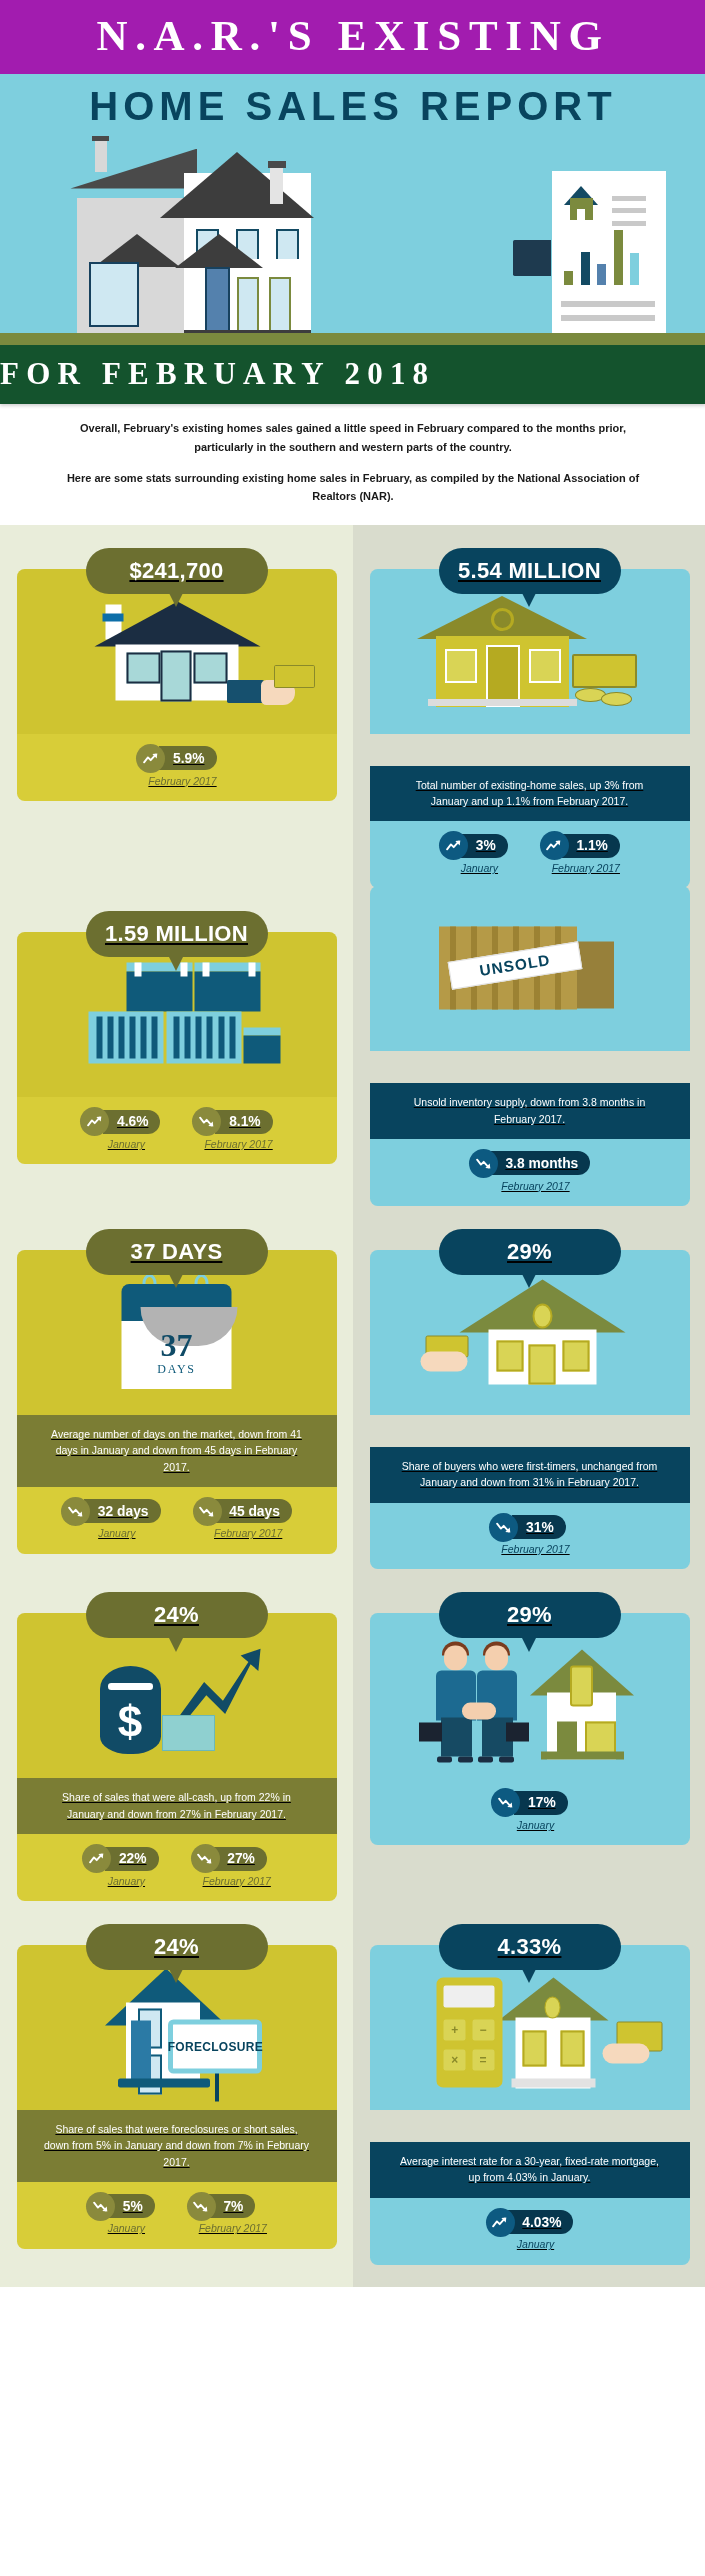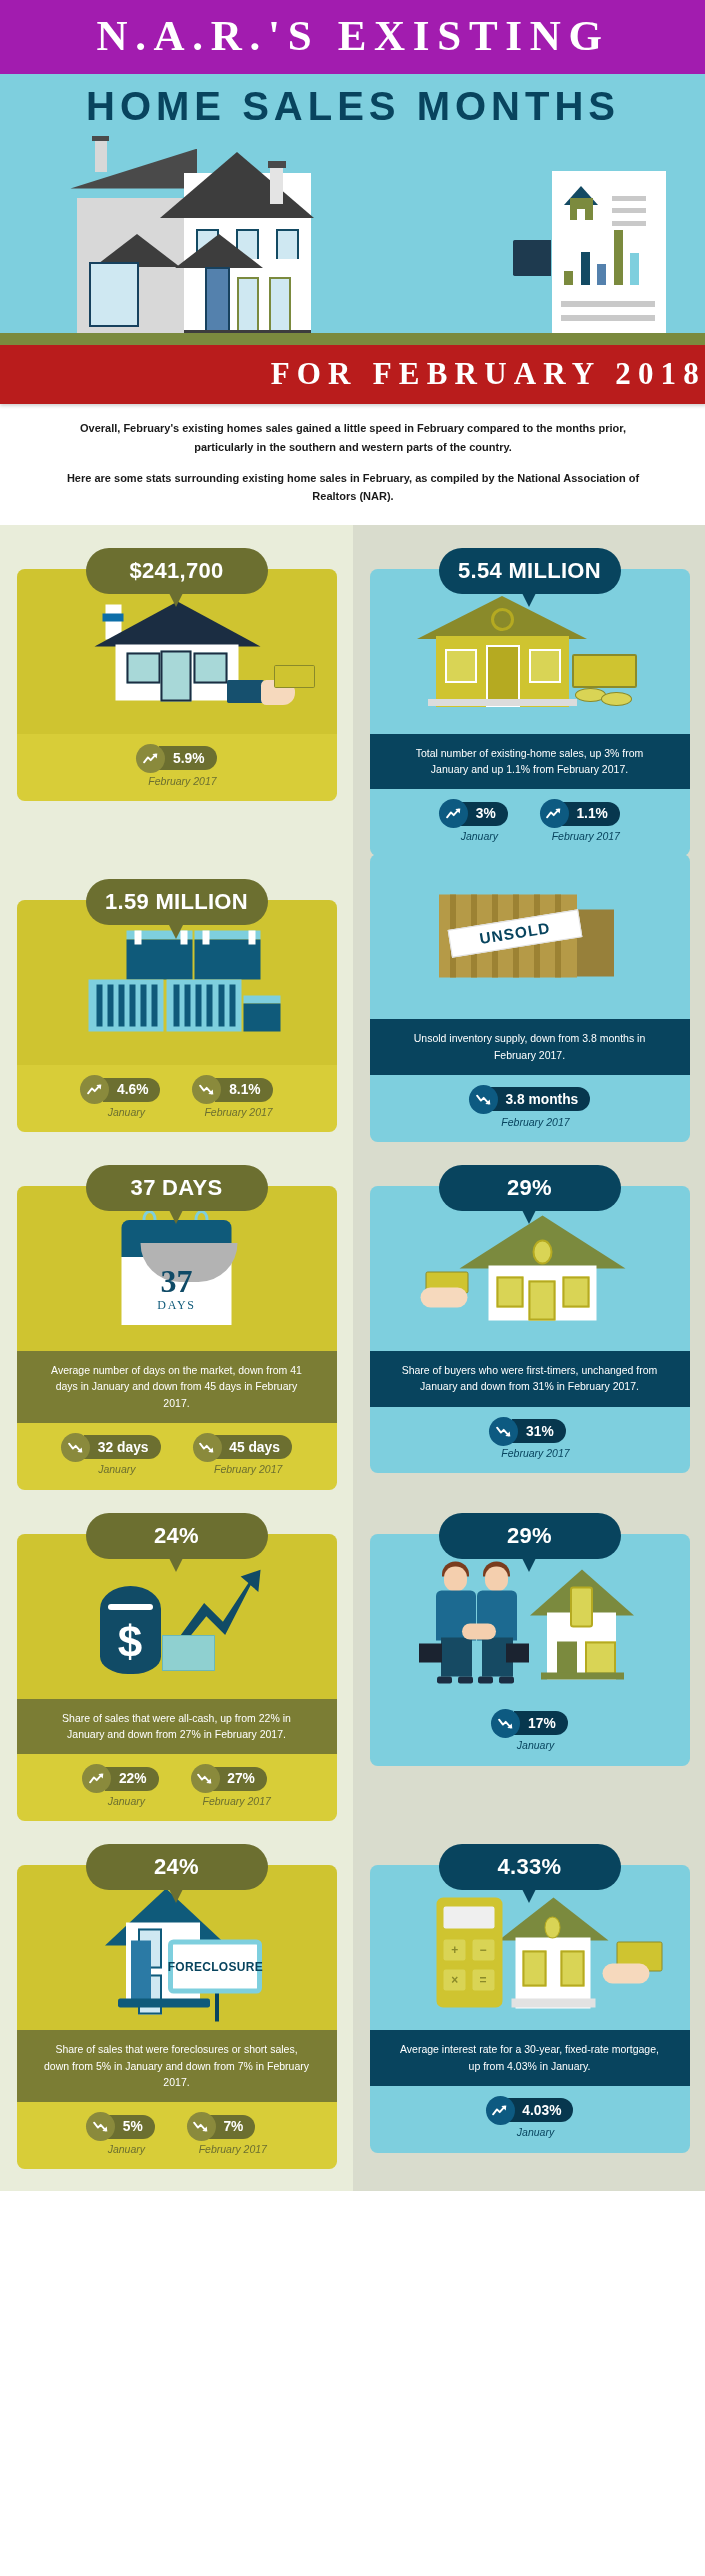--- a/index.html
+++ b/index.html
@@ -82,43 +82,43 @@
   .doc-home .body:after { content:''; position:absolute; left: 7.7px; bottom: 0; width: 7.7px; height: 11px; background: #ffffff; }
   .doc-line { position: absolute; height: 5px; background: #c9c9c9; }
   .doc-bar { position: absolute; bottom: 49px; width: 9.4px; }
   .doc-foot { position: absolute; left: 8.8px; height: 6px; background: #c9c9c9; }
   .hand { position: absolute; right: 83px; top: 104px; width: 110px; height: 36px; }
   .sleeve { position: absolute; left: 0; top: 0; width: 72px; height: 36px; background: #1e3a4f; border-radius: 1.7px; }
   .palm { position: absolute; left: 68px; top: -4.4px; width: 39px; height: 43px; background: #f6d9bd; border-radius: 7.7px 14.3px 14.3px 7.7px; }
 
   
   .sub-band {
-    background: #b91c1c;
-    text-align: right;
+    background: #14532d;
+    text-align: left;
     padding: 11px 0 12px;
     box-shadow: 0 1.7px 3.3px rgba(0,0,0,.18);
   }
   .sub-band .t {
     font-family: "Liberation Serif", serif;
     color: #ffffff; font-size: 31px; font-weight: bold; letter-spacing: 7.2px;
   }
 
   
   .intro { padding: 15.4px 66px 19px; text-align: center; }
   .intro p {
     color: #1a1a1a; font-size: 11px; line-height: 1.7; font-weight: bold;
   }
   .intro p + p { margin-top: 12px; }
 
   
   .grid { position: relative; }
   .grid-bg-left  { position: absolute; left: 0;     top: 0; width: 353px; bottom: 0; background: #e9edda; }
   .grid-bg-right { position: absolute; left: 353px; top: 0; width: 353px; bottom: 0; background: #d9dccd; }
   .row { display: flex; position: relative; padding: 23px 0 0; }
-  .card { width: 320px; position: relative; }
+  .card { width: 320px; position: relative; text-decoration: underline; }
   .card.left  { margin-left: 16.5px; margin-right: 16.5px; }
   .card.right { margin-left: 16.5px; margin-right: 16.5px; }
 
   .pill {
     position: relative; margin: 0 auto -2.2px; width: 182px; height: 46px;
     border-radius: 23px; display: flex; align-items: center; justify-content: center;
     z-index: 5;
   }
   .pill .pill-txt { color: #ffffff; font-size: 22px; font-weight: bold; letter-spacing: 0.3px; }
   .pill:after {
@@ -129,21 +129,21 @@
   .pill.olive:after { border-top: 14.3px solid #6c6f30; }
   .pill.navy { background: #08445e; }
   .pill.navy:after { border-top: 14.3px solid #08445e; }
 
   .card-body { border-radius: 7.7px; overflow: hidden; margin-top: -25px; }
   .art { height: 165px; position: relative; }
   .card.left  .art { background: #cfc430; }
   .card.right .art { background: #7ecfde; }
   .caption { padding: 11px 26.5px 12px; text-align: center; }
   .card.left  .caption { background: #7b7d34; }
-  .card.right .caption { background: #08445e; }
+  .card.right .caption { background: #08445e; margin-top: 32px; }
   .caption p { color: #ffffff; font-size: 10.5px; line-height: 1.55; }
 
   .badges { display: flex; justify-content: center; gap: 32px; padding: 10px 0 14.3px; }
   .card.left  .badges { background: #d8cd38; }
   .card.right .badges { background: #7ecfde; }
   .badge { text-align: left; }
   .badge-row { display: flex; align-items: center; }
   .badge-circ {
     width: 29px; height: 29px; border-radius: 50%;
     display: flex; align-items: center; justify-content: center; z-index: 2;
@@ -270,21 +270,21 @@
   .hand3 .pm { position: absolute; left: 0; bottom: 0; width: 47px; height: 20px; background: #f6d9bd; border-radius: 10px; }
   .hand3 .bl { position: absolute; left: 14.3px; bottom: 12px; width: 46px; height: 30px; background: #cfc430; border: 1.7px solid #8a8a2a; border-radius: 2.2px; }
 </style>
 </head>
 <body>
 
 <div class="hdr-band">
   <div class="title1">N.A.R.'S EXISTING</div>
 </div>
 <div class="hdr-band2">
-  <div class="title2">HOME SALES MONTHS</div>
+  <div class="title2">HOME SALES REPORT</div>
 </div>
 
 <div class="hero">
   <div class="bighouse">
     <div class="bh-wing"></div>
     <div class="bh-wing-roof2"></div>
     <div class="bh-chim1"></div>
       <div class="bh-chim1top"></div>
     <div class="bh-main"></div>
     <div class="bh-mainroof"></div>

